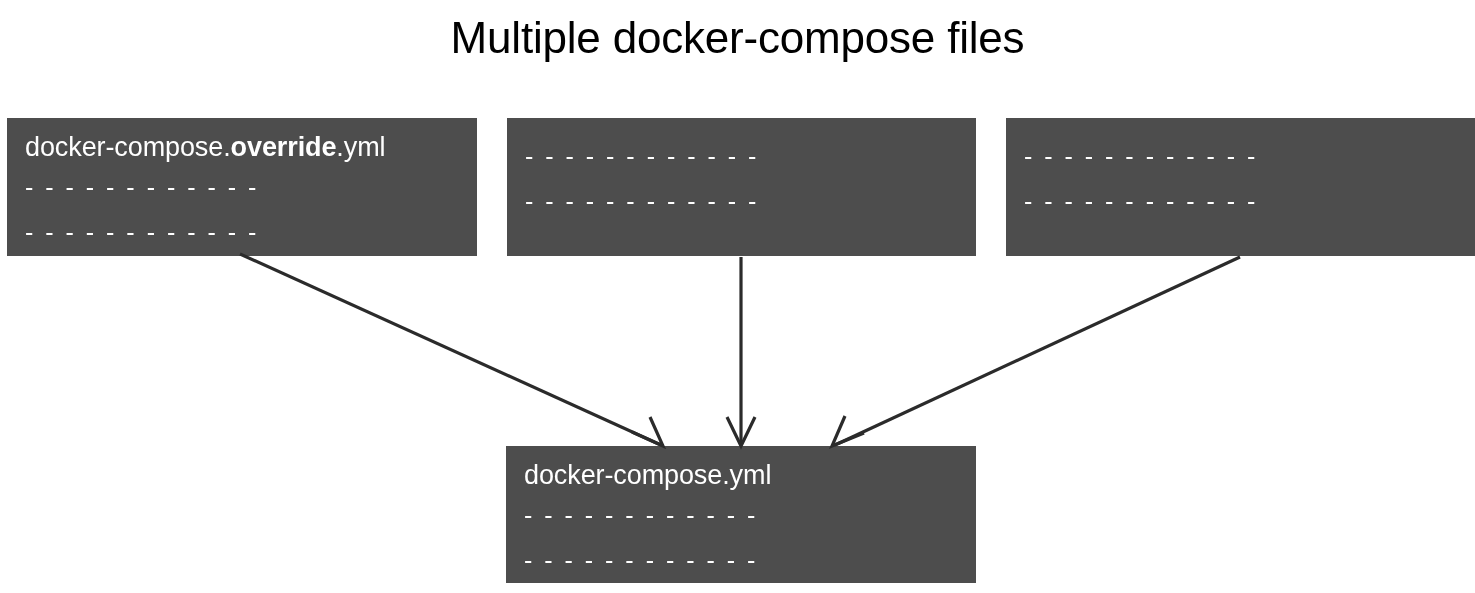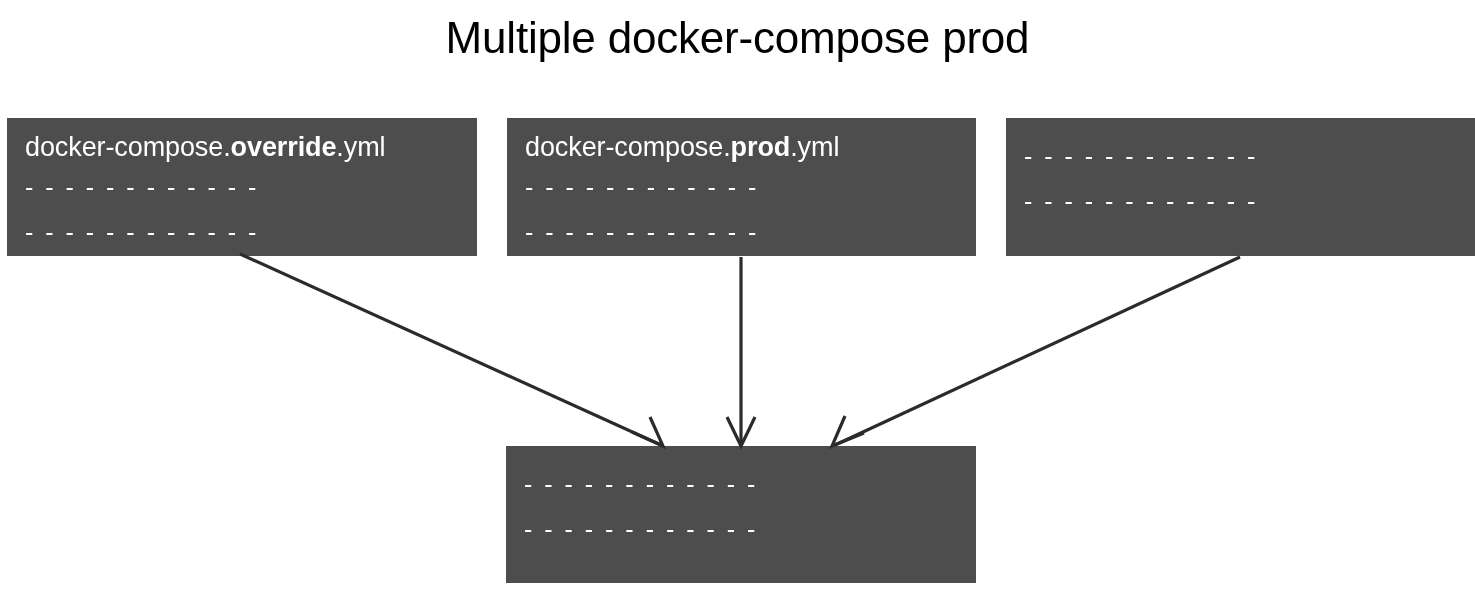--- a/index.html
+++ b/index.html
@@ -75,40 +75,40 @@
     width: 1475px;
     height: 593px;
     pointer-events: none;
   }
 </style>
 </head>
 <body>
 
 <div id="canvas">
 
-  <div id="diagram-title">Multiple docker-compose prod</div>
+  <div id="diagram-title">Multiple docker-compose files</div>
 
   <div class="file-card" id="card-override">
     <div class="file-name"><span>docker-compose.</span><span class="emph">override</span><span>.yml</span></div>
     <div class="dash-line first">- - - - - - - - - - - -</div>
     <div class="dash-line second">- - - - - - - - - - - -</div>
   </div>
 
   <div class="file-card" id="card-prod">
-    <div class="file-name"><span>docker-compose.</span><span class="emph">prod</span><span>.yml</span></div>
     <div class="dash-line first">- - - - - - - - - - - -</div>
     <div class="dash-line second">- - - - - - - - - - - -</div>
   </div>
 
   <div class="file-card" id="card-staging">
     <div class="dash-line first">- - - - - - - - - - - -</div>
     <div class="dash-line second">- - - - - - - - - - - -</div>
   </div>
 
   <div class="file-card" id="card-base">
+    <div class="file-name"><span>docker-compose.yml</span><span class="emph"></span><span></span></div>
     <div class="dash-line first">- - - - - - - - - - - -</div>
     <div class="dash-line second">- - - - - - - - - - - -</div>
   </div>
 
   <svg id="arrow-layer" viewBox="0 0 1475 593" width="1475" height="593">
     <g fill="none" stroke="#2b2b2b" stroke-width="3.2" stroke-linecap="butt" stroke-linejoin="miter">
 
       <g>
         <line x1="240" y1="254" x2="661" y2="445"></line>
         <polyline points="632,432 663,446 650,417"></polyline>

